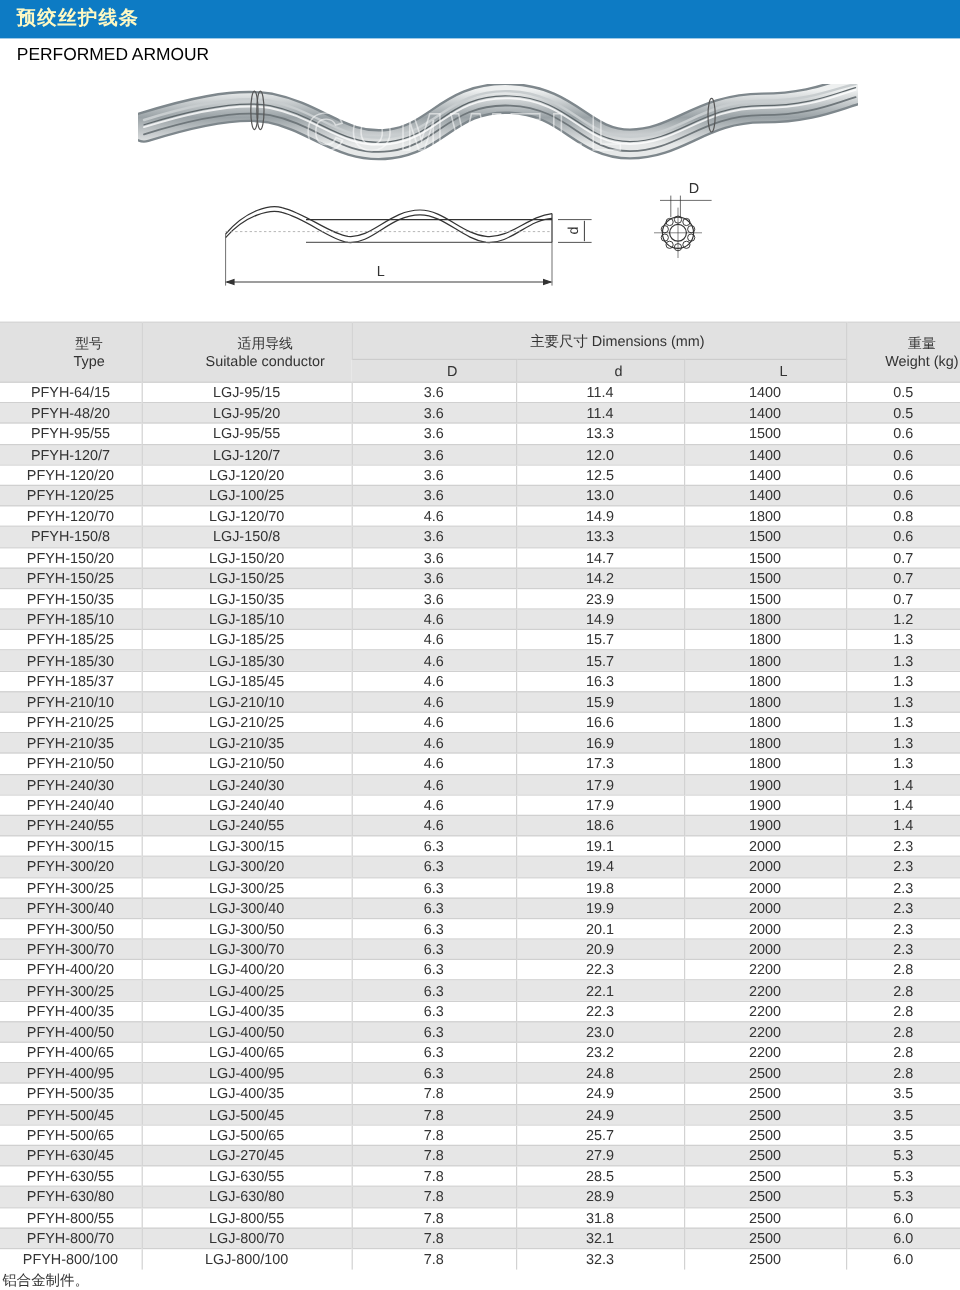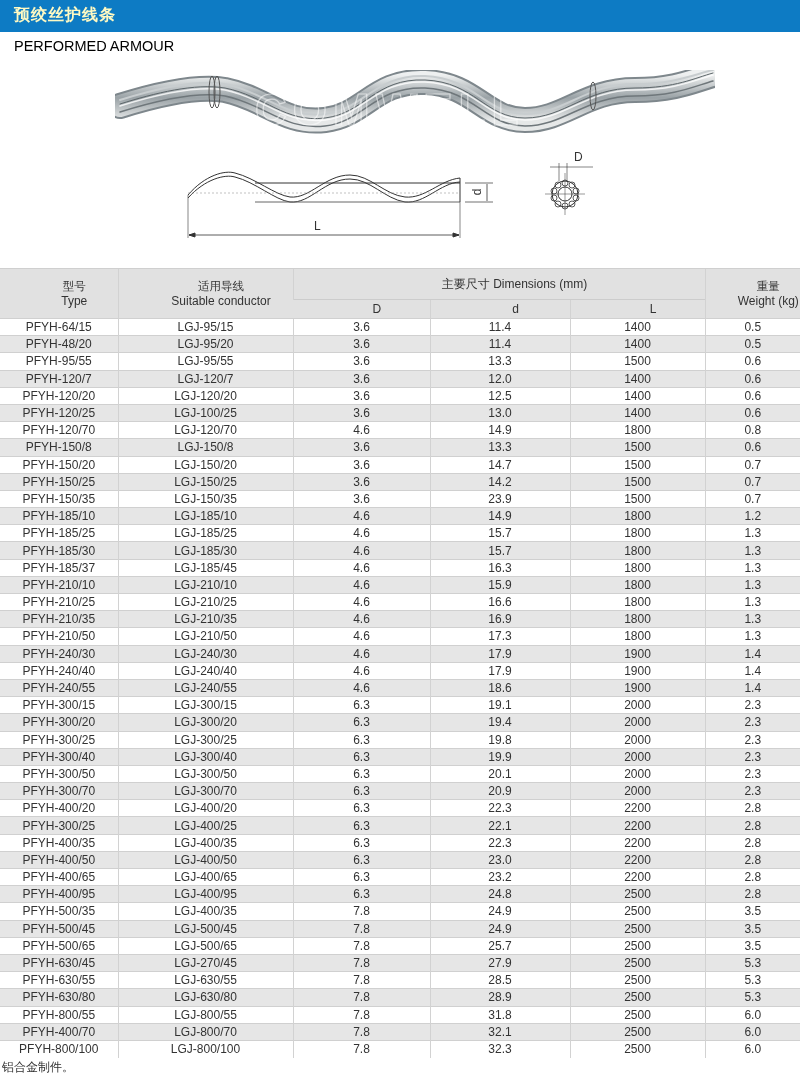--- a/index.html
+++ b/index.html
@@ -451,21 +451,21 @@
       </tr>
       <tr>
         <td>PFYH-800/55</td>
         <td>LGJ-800/55</td>
         <td>7.8</td>
         <td>31.8</td>
         <td>2500</td>
         <td>6.0</td>
       </tr>
       <tr>
-        <td>PFYH-400/70</td>
+        <td>PFYH-800/70</td>
         <td>LGJ-800/70</td>
         <td>7.8</td>
         <td>32.1</td>
         <td>2500</td>
         <td>6.0</td>
       </tr>
       <tr>
         <td>PFYH-800/100</td>
         <td>LGJ-800/100</td>
         <td>7.8</td>

